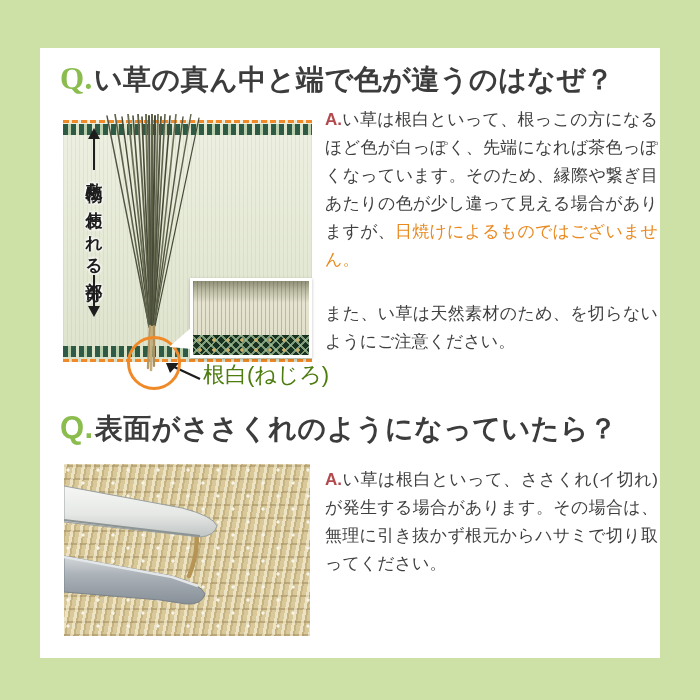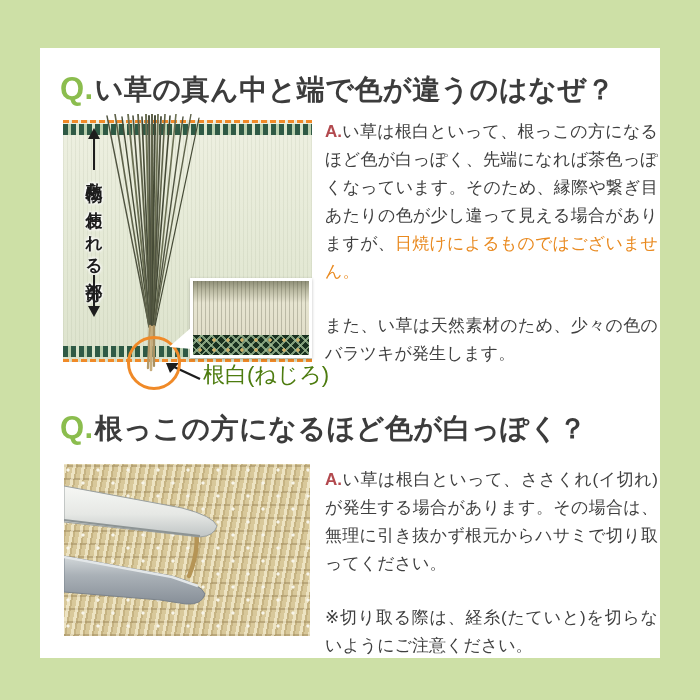--- a/index.html
+++ b/index.html
@@ -109,21 +109,21 @@
     background-position:4px 6px,19px 19px,0 0,0 0;
     overflow:hidden;
   }
   .photo2 svg{position:absolute;left:0;top:0;}
 </style>
 </head>
 <body>
 
 <div class="card">
 
-  <div class="qhead" style="top:18px;">
+  <div class="qhead" style="top:8px;font-family:Liberation Serif, serif;">
     <span class="qmark">Q.</span><span>い草の真ん中と端で色が違うのはなぜ？</span>
   </div>
 
   <div class="photo1">
     <div class="dash top"></div>
     <div class="heri top"></div>
     <div class="heri bottom"></div>
     <div class="dash bottom"></div>
 
     <svg class="bundle" width="120" height="270" viewBox="0 0 120 270">
@@ -175,27 +175,27 @@
       <polygon points="25,2 25,24 2,22" fill="#ffffff"></polygon>
     </svg>
   </div>
 
   <svg class="callout-arrow" width="36" height="22" viewBox="0 0 36 22">
     <line x1="34" y1="19" x2="6" y2="6" stroke="#1d1d1d" stroke-width="2.4"></line>
     <polygon points="0,3 13,3 4,13" fill="#1d1d1d"></polygon>
   </svg>
   <div class="callout-label">根白(ねじろ)</div>
 
-  <div class="answer" style="top:70px;">
+  <div class="answer" style="top:58px;">
     <p><span class="amark">A.</span><span>い草は根白といって、根っこの方になるほど色が白っぽく、先端になれば茶色っぽくなっています。そのため、縁際や繋ぎ目あたりの色が少し違って見える場合がありますが、</span><span class="hl">日焼けによるものではございません。</span></p>
-    <p>また、い草は天然素材のため、少々の色のバラツキが発生します。</p>
+    <p>また、い草は天然素材のため、を切らないようにご注意ください。</p>
   </div>
 
   <div class="qhead" style="top:357px;">
-    <span class="qmark">Q.</span><span>根っこの方になるほど色が白っぽく？</span>
+    <span class="qmark">Q.</span><span>表面がささくれのようになっていたら？</span>
   </div>
 
   <div class="photo2">
     <svg width="246" height="172" viewBox="0 0 246 172">
       <defs>
         <linearGradient id="bladeTop" x1="0" y1="0" x2="0" y2="1">
           <stop offset="0" stop-color="#f6f7f4"></stop>
           <stop offset="0.55" stop-color="#e6e8e5"></stop>
           <stop offset="1" stop-color="#bfc4c4"></stop>
         </linearGradient>
@@ -211,16 +211,15 @@
       <path d="M0 22 L118 44 Q149 52 153 62 Q150 72 136 73 L110 70 L0 58 Z" fill="url(#bladeTop)" stroke="#9aa0a0" stroke-width="1"></path>
       <path d="M0 56 L110 69 L136 72" stroke="#8d9494" stroke-width="2" fill="none"></path>
 
       <path d="M0 92 L108 112 Q137 120 141 130 Q138 141 122 140 L96 136 L0 128 Z" fill="url(#bladeBottom)" stroke="#7b838b" stroke-width="1"></path>
       <path d="M0 93 L108 113 L134 122" stroke="#e3e7e9" stroke-width="2.5" fill="none"></path>
     </svg>
   </div>
 
   <div class="answer" style="top:418px;">
     <p><span class="amark">A.</span><span>い草は根白といって、ささくれ(イ切れ)が発生する場合があります。その場合は、無理に引き抜かず根元からハサミで切り取ってください。</span></p>
-    <p>※切り取る際は、経糸(たていと)を切らないようにご注意ください。</p>
   </div>
 
 </div>
 
 </body></html>

